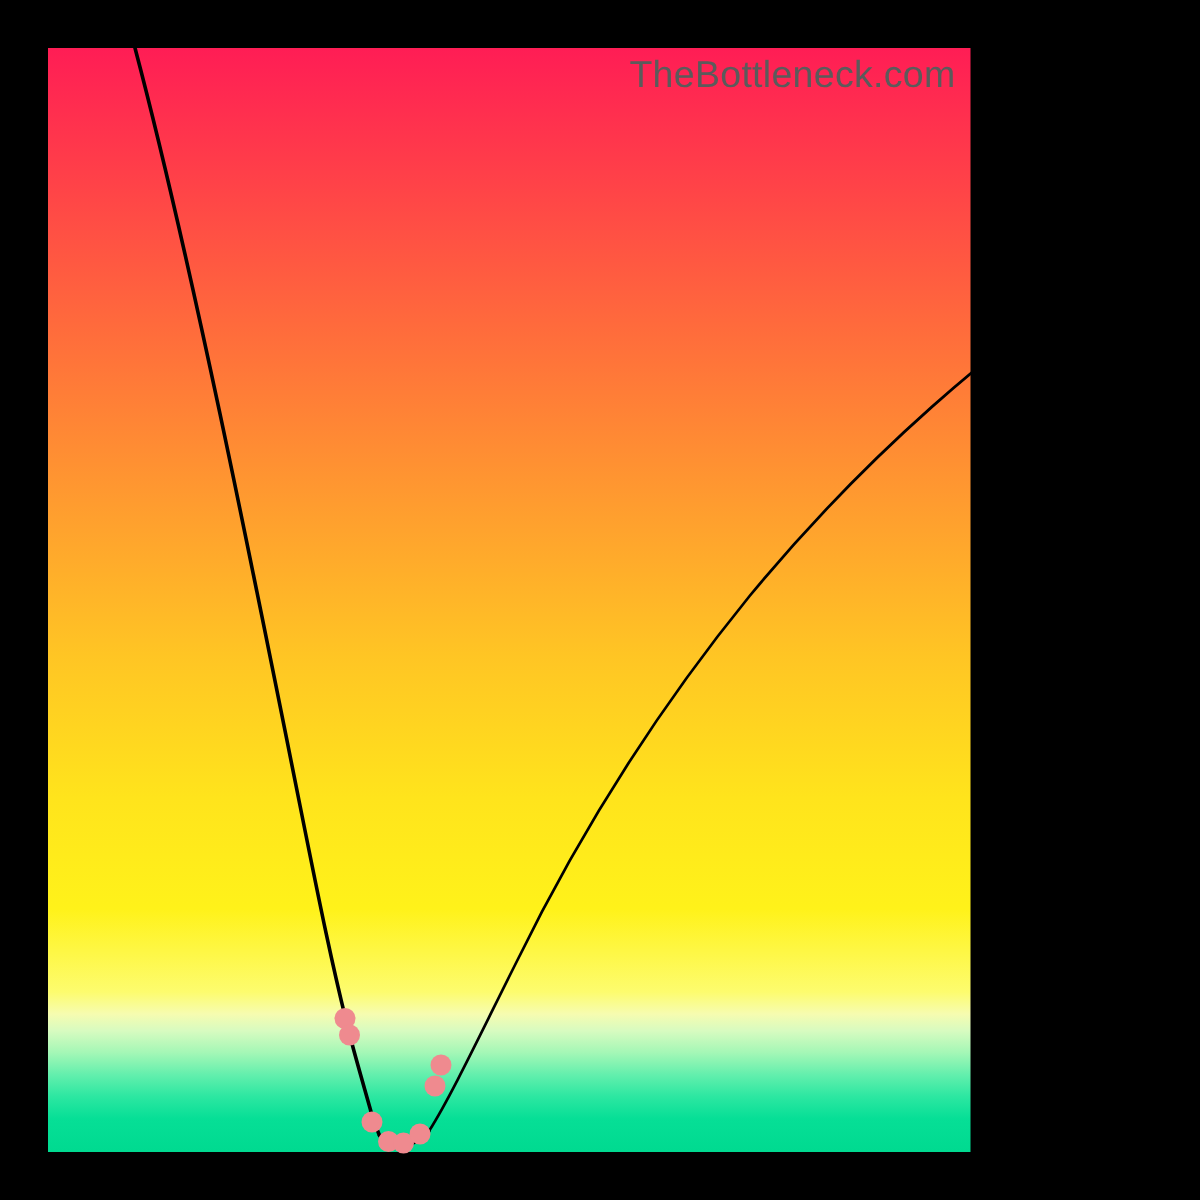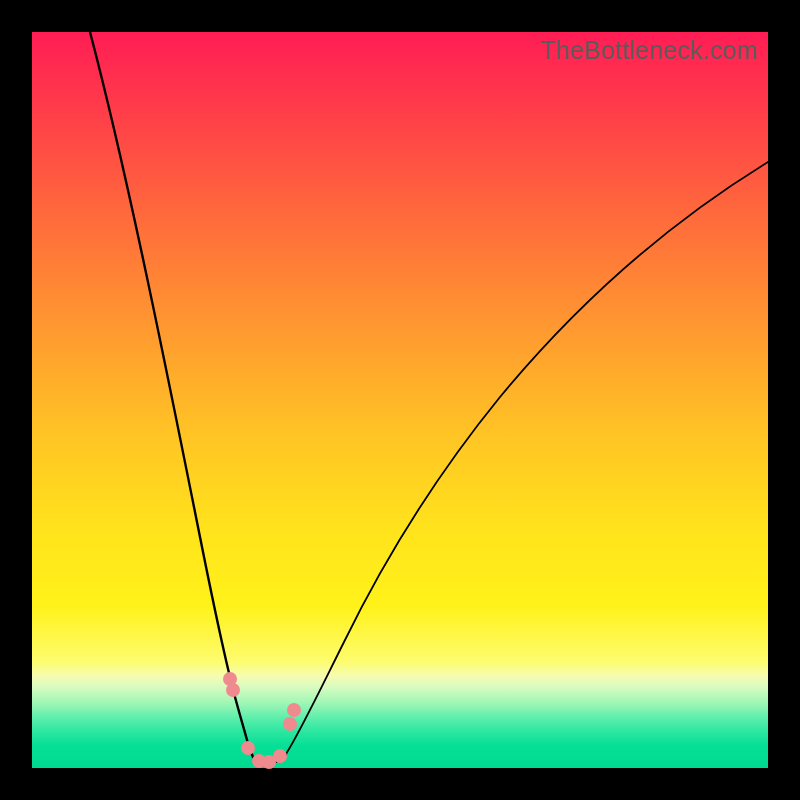--- a/index.html
+++ b/index.html
@@ -15,21 +15,21 @@
     position: absolute;
     left: 0; top: 0;
     width: 800px;
     height: 800px;
     background: #000;
   }
   .plot-area {
     position: absolute;
     left: 32px;
     top: 32px;
-    width: 736px;
+    width: 615px;
     height: 736px;
     background: linear-gradient(
       to bottom,
       #ff1d55 0%,
       #ff3b4a 10%,
       #ff6a3c 25%,
       #ff9830 40%,
       #ffc524 55%,
       #ffe41c 68%,
       #fff21a 78%,

